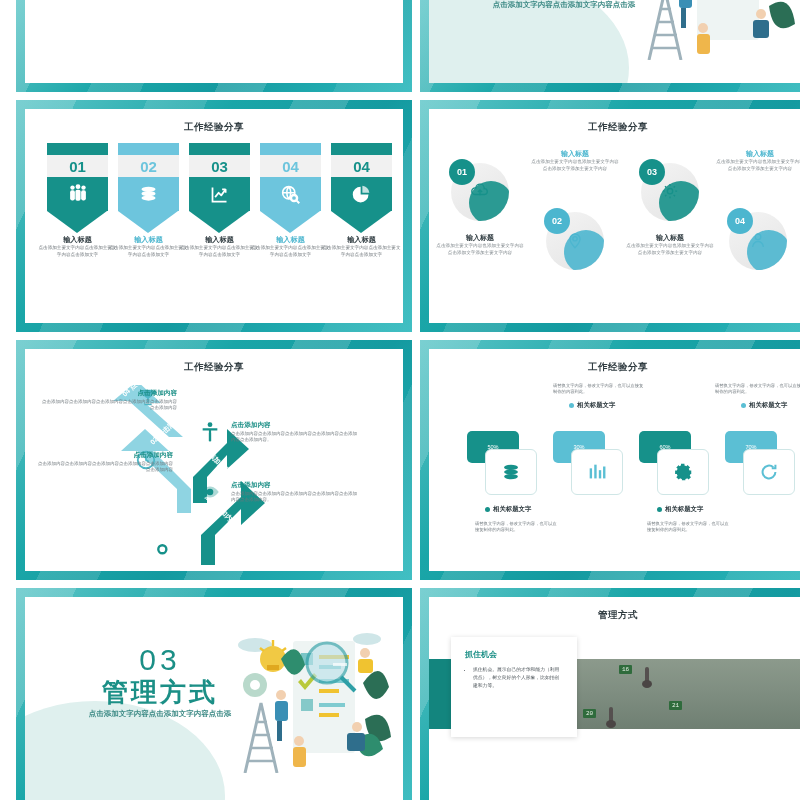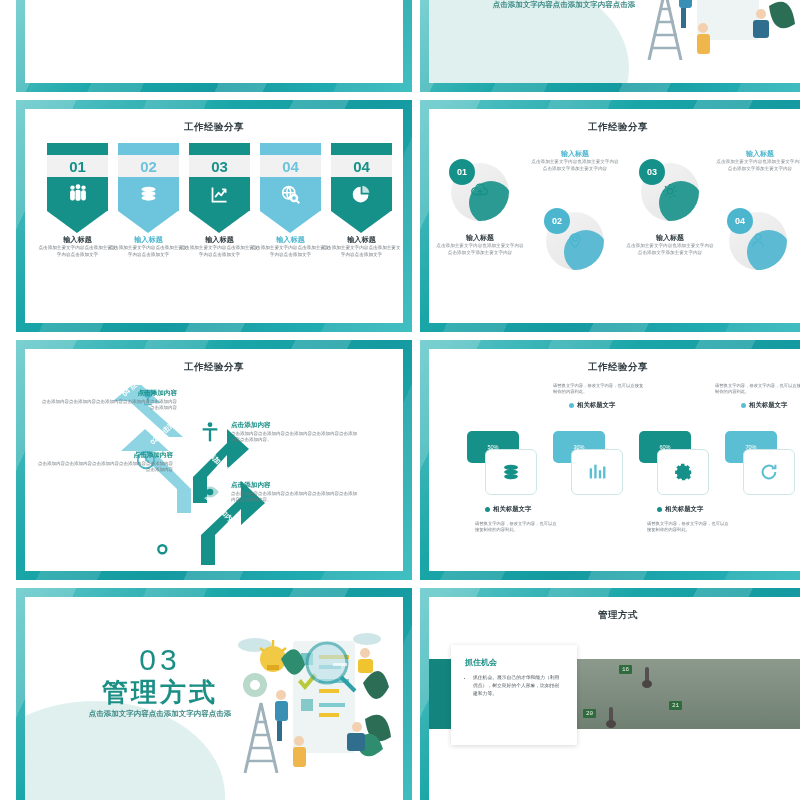--- a/index.html
+++ b/index.html
@@ -464,21 +464,21 @@
         <div class="tag" style="left:110px;top:6px">15</div>
         <div class="hook" style="left:216px;top:8px"></div>
         <div class="tag" style="left:190px;top:6px">16</div>
         <div class="hook" style="left:84px;top:48px"></div>
         <div class="tag" style="left:58px;top:50px">19</div>
         <div class="hook" style="left:180px;top:48px"></div>
         <div class="tag" style="left:154px;top:50px">20</div>
         <div class="tag" style="left:240px;top:42px">21</div>
       </div>
       <div class="tealbar" style="left:0px;top:62px;width:22px;height:70px"></div>
-      <div class="wcard" style="left:22px;top:48px;width:126px;height:100px;padding:12px 14px;box-sizing:border-box">
+      <div class="wcard" style="left:22px;top:40px;width:126px;height:100px;padding:12px 14px;box-sizing:border-box">
         <h4>抓住机会</h4>
         <ul>
           <li>抓住机会。展示自己的才华和能力（利用优点），树立良好的个人形象，比如拍创建和力等。</li>
         </ul>
       </div>
     </div>
   </div>
 
 </div>
 

